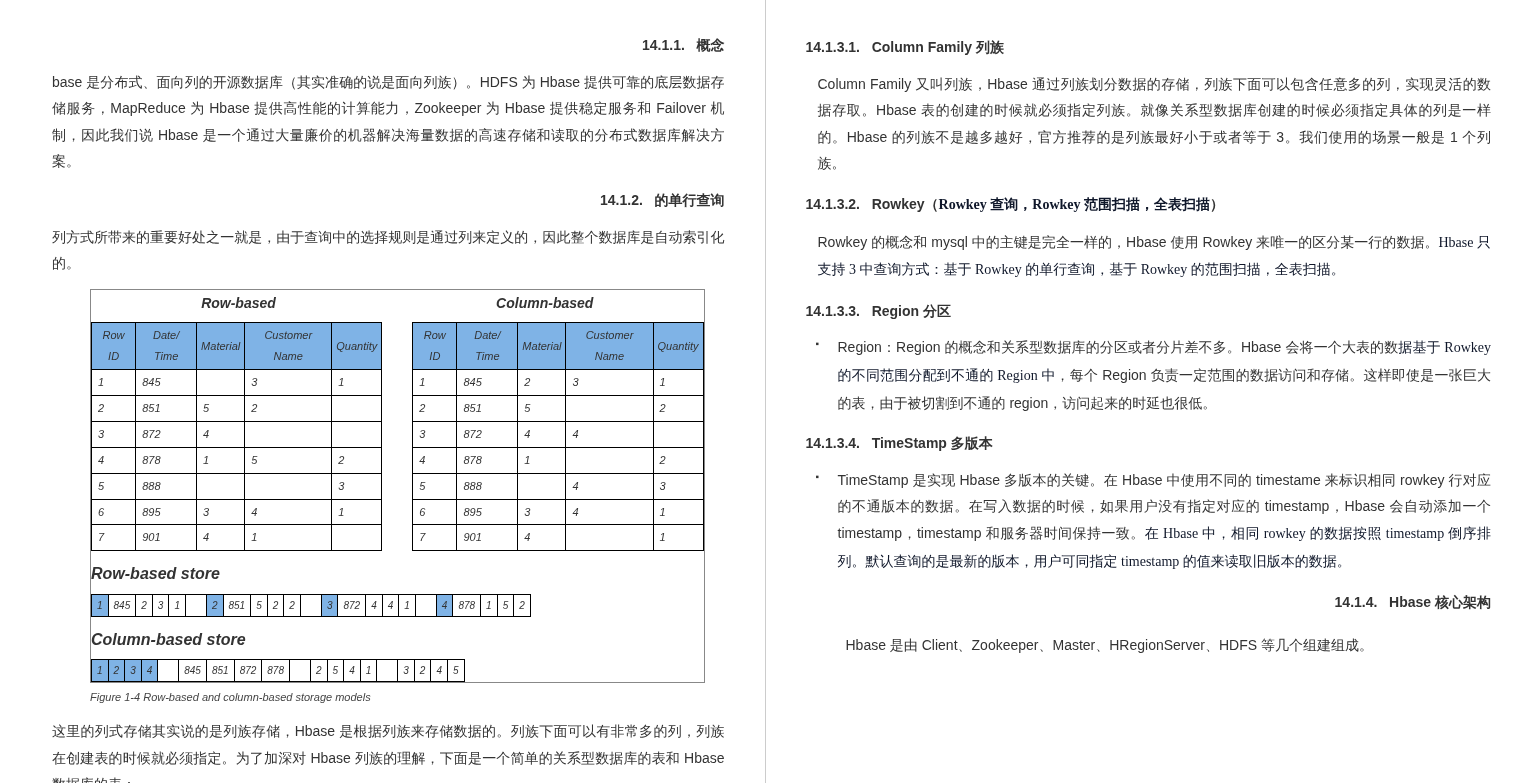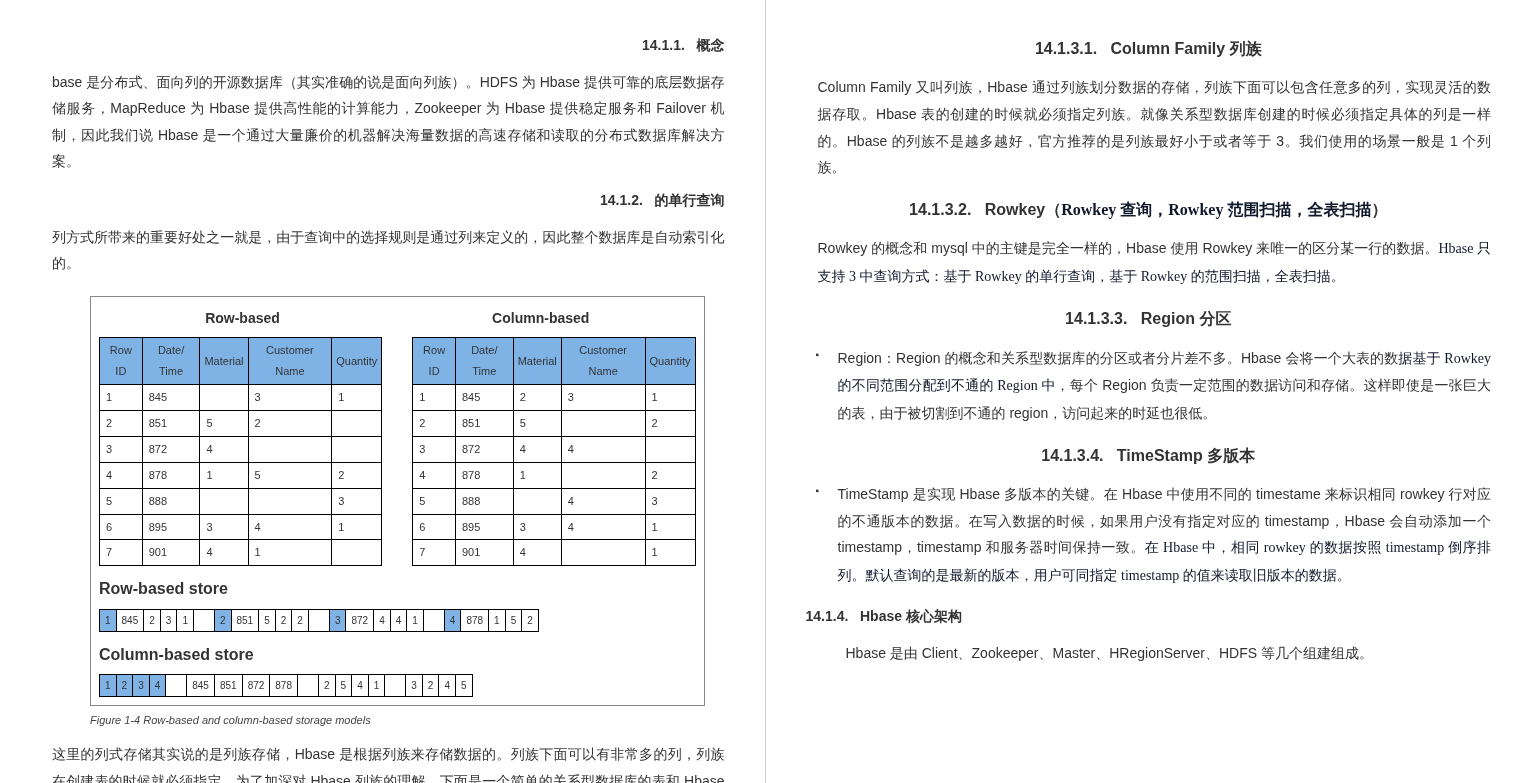--- a/index.html
+++ b/index.html
@@ -13,25 +13,25 @@
     width: 1531px;
   }
   .page {
     width: 50%;
     box-sizing: border-box;
     padding: 20px 40px 20px 40px;
     line-height: 1.9;
   }
   .page-left { border-right: 1px solid #ccc; }
   .h3 { font-weight: bold; font-size: 14px; text-align: right; margin: 12px 0 10px 70px; }
-  .h3c { font-weight: bold; font-size: 14px; text-align: left; margin: 14px 0 10px 0; }
-  .h4c { font-weight: bold; font-size: 16px; text-align: center; margin: 14px 0 10px 0; }
+  .h3c { font-weight: bold; font-size: 14px; text-align: right; margin: 14px 0 16px 0; }
+  .h4c { font-weight: bold; font-size: 14px; text-align: left; margin: 14px 0 10px 0; }
   .para { text-align: justify; margin: 6px 0 10px 12px; }
   .blue { color: #0f172a; font-family: Liberation Serif, serif; }
-  .fig-wrap { margin: 19px 20px 4px 50px; border: 1px solid #888; padding: 8px; background: #fff; position: relative; }
+  .fig-wrap { margin: 12px 20px 4px 50px; border: 1px solid #888; background: #fff; position: relative; font-style: italic; }
   .fig-titles { display: flex; justify-content: space-around; font-weight: bold; margin-bottom: 6px; }
   .two-tables { display: flex; gap: 30px; justify-content: flex-start; }
   table.data { border-collapse: collapse; font-size: 11px; }
   table.data th { background: #7fb3e6; border: 1px solid #000; padding: 2px 4px; font-weight: normal; }
   table.data td { border: 1px solid #000; padding: 2px 6px; text-align: left; height: 16px; }
   .store-label { font-weight: bold; font-size: 16px; margin: 8px 0 4px 0; }
   .strip { display: flex; flex-wrap: nowrap; }
   .strip span { border: 1px solid #000; padding: 1px 5px; font-size: 10px; margin-right: -1px; background: #fff; }
   .strip span.h { background: #7fb3e6; }
   .strip-gap { width: 10px; display: inline-block; }

